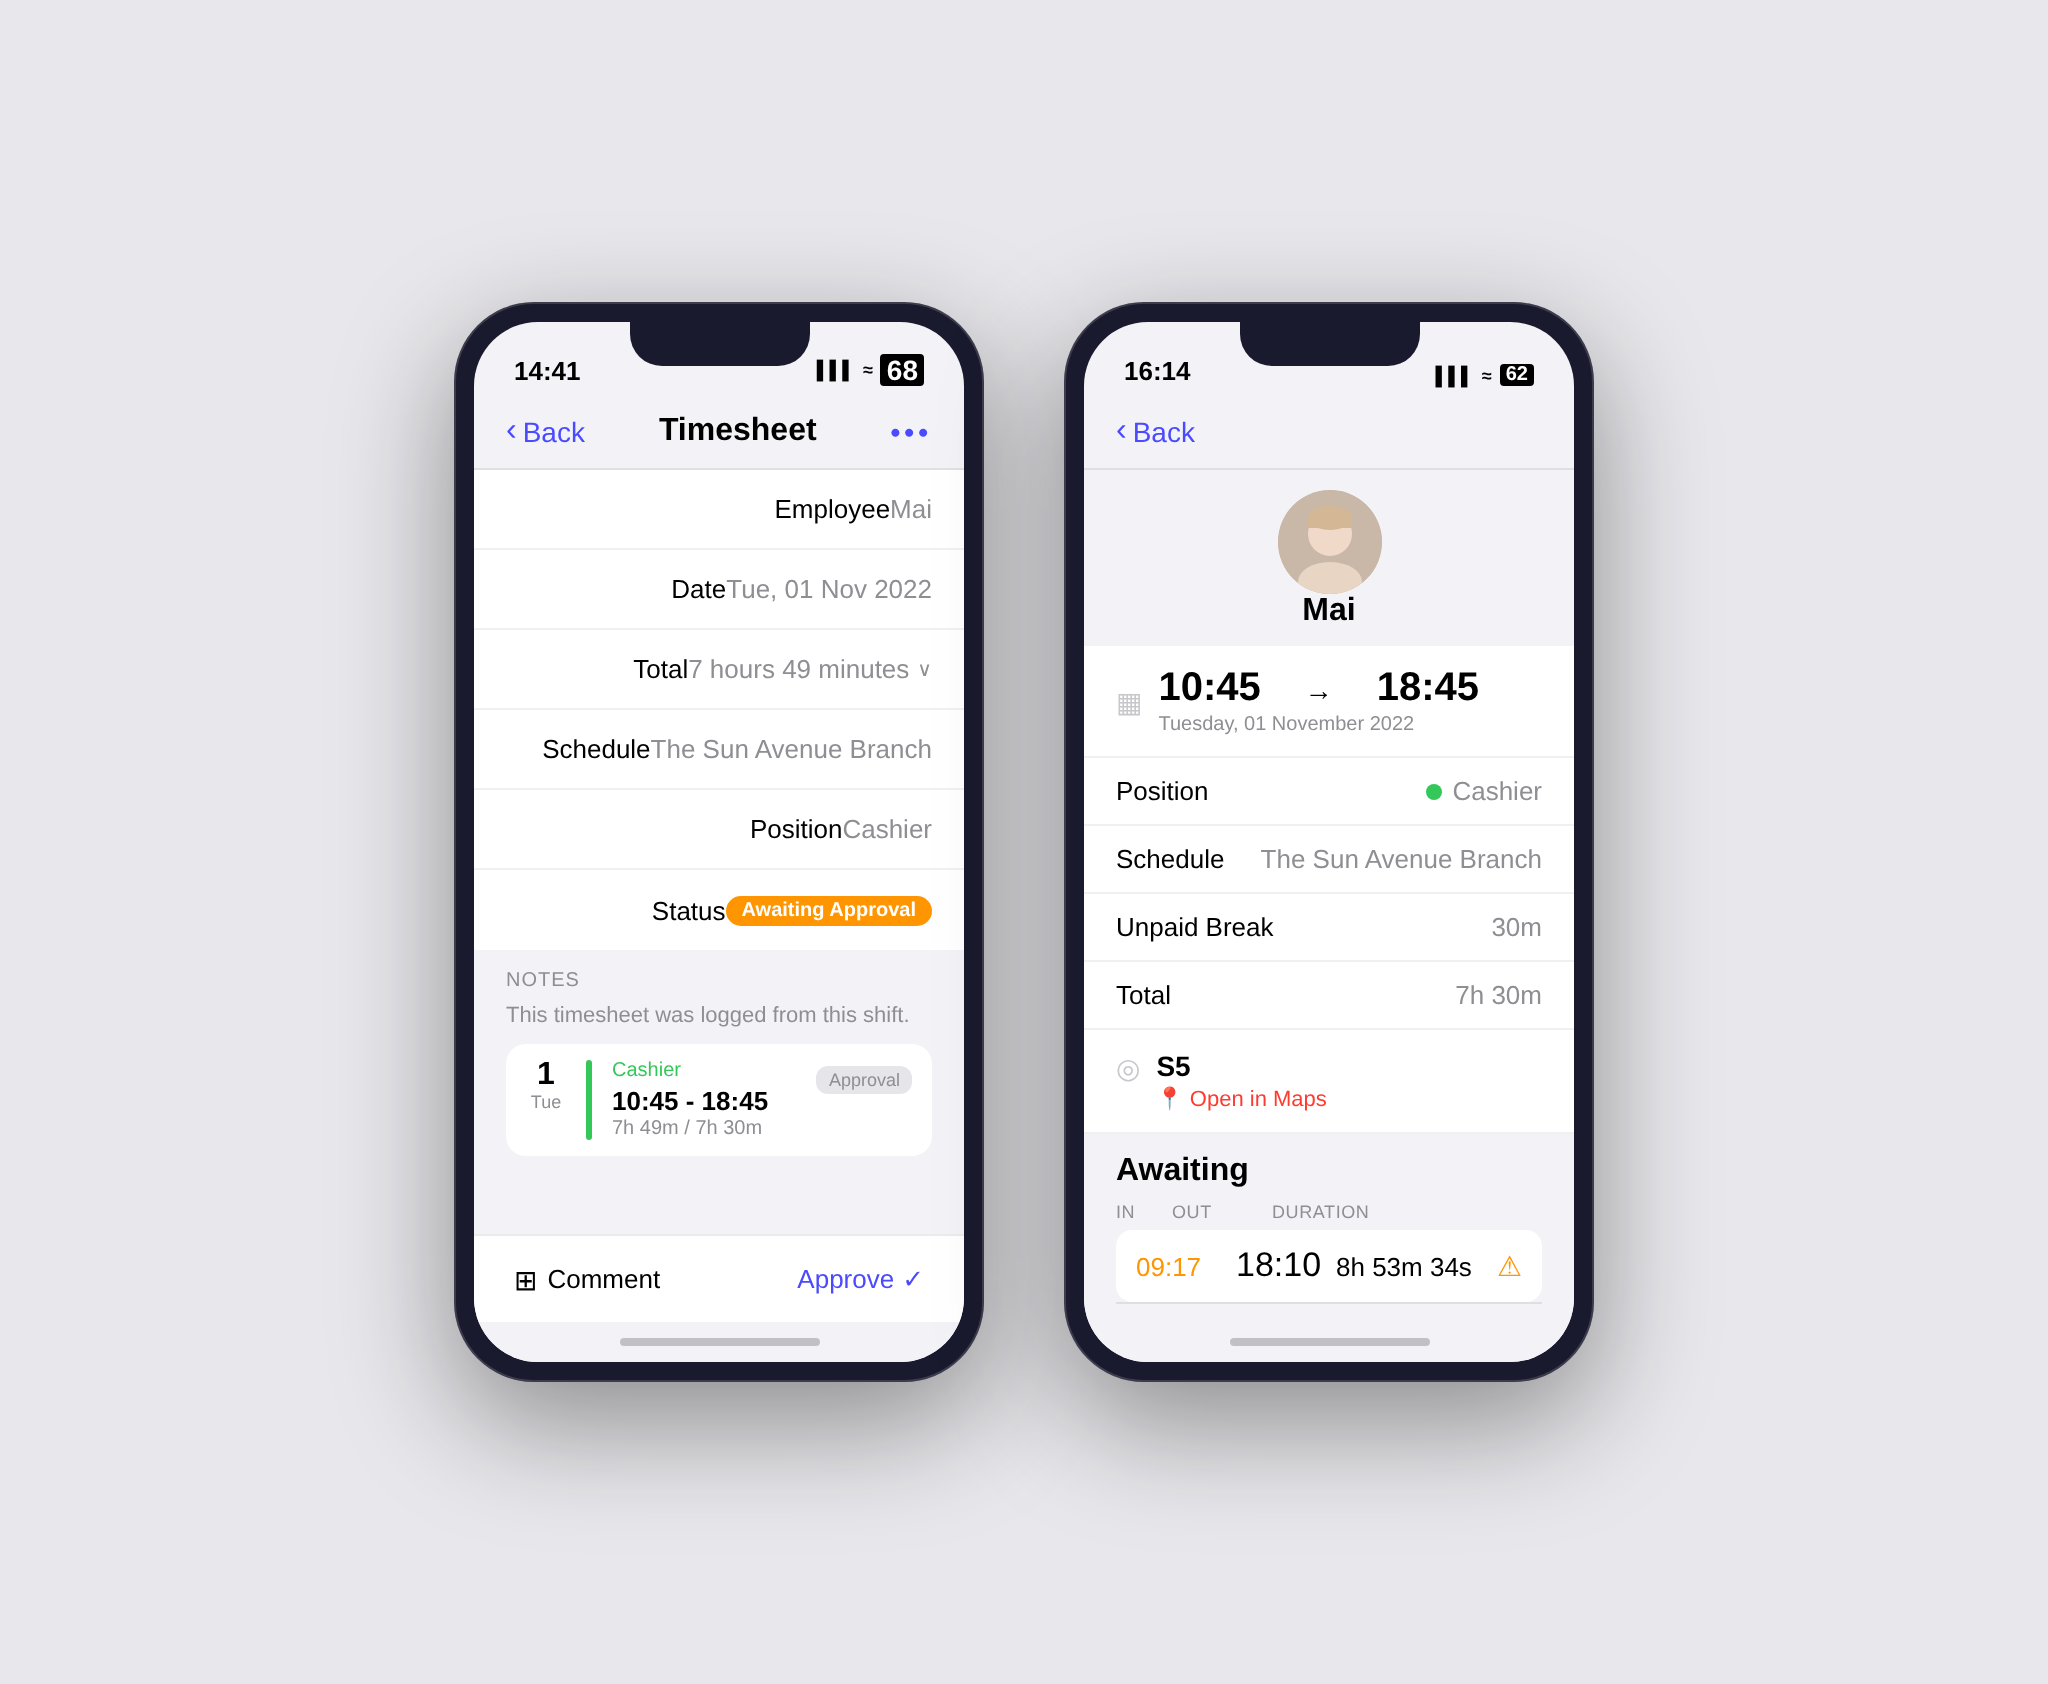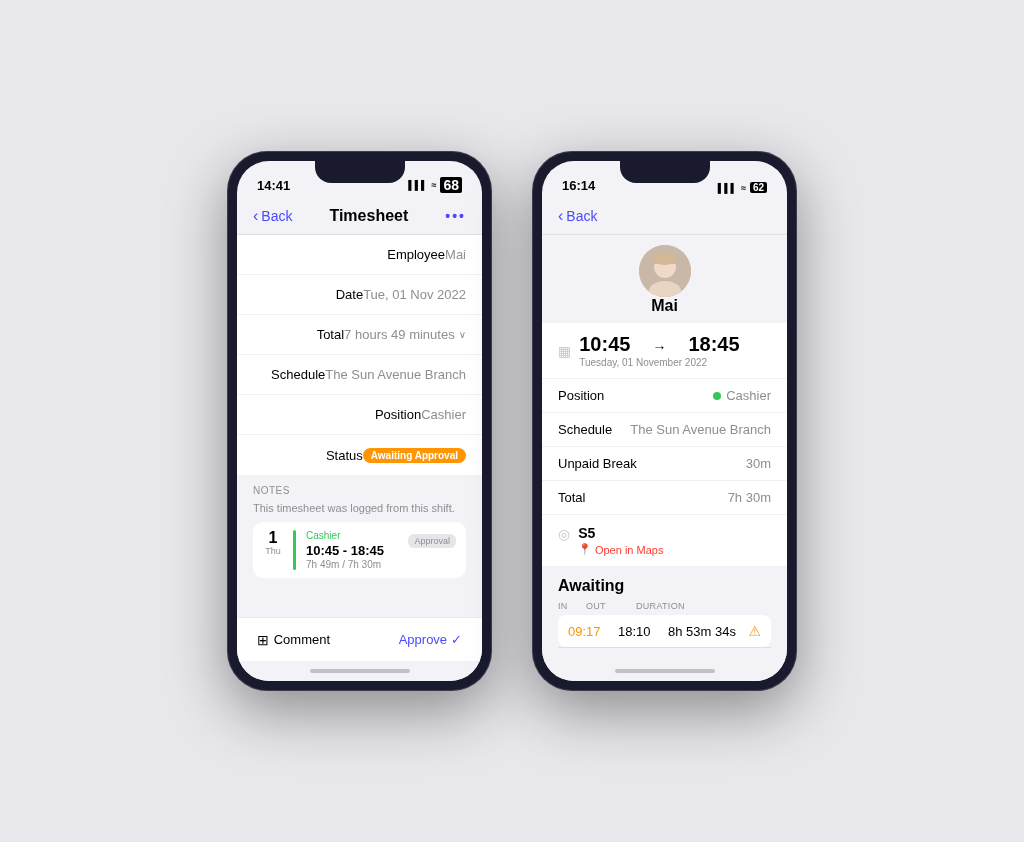--- a/index.html
+++ b/index.html
@@ -237,21 +237,21 @@
     .tl-col.out { width: 50px; }
     .tl-col.dur { flex: 1; }
     .timeline-row {
       display: flex;
       align-items: center;
       background: #fff;
       border-radius: 8px;
       padding: 8px 10px;
     }
     .tl-in { width: 50px; font-size: 13px; color: #ff9500; font-weight: 500; }
-    .tl-out { width: 50px; font-size: 13px; color: #000; }
+    .tl-out { width: 50px; font-size: 17px; color: #000; }
     .tl-dur { flex: 1; font-size: 13px; color: #000; }
     .tl-warn { color: #ff9500; font-size: 14px; }
     .total-row {
       display: flex;
       align-items: center;
       justify-content: space-between;
       padding: 8px 0 4px;
     }
     .total-value { font-size: 14px; color: #4a4aff; font-weight: 600; }
     .divider-line {
@@ -327,21 +327,21 @@
           </div>
         </div>
 
         <div class="notes-section">
           <div class="notes-label">NOTES</div>
           <div class="notes-text">This timesheet was logged from this shift.</div>
 
           <div class="shift-card">
             <div class="shift-day">
               <div class="shift-day-num">1</div>
-              <div class="shift-day-name">Thu</div>
+              <div class="shift-day-name">Tue</div>
             </div>
             <div class="shift-divider"></div>
             <div class="shift-info">
               <div class="shift-position">Cashier</div>
               <div class="shift-time">10:45 - 18:45</div>
               <div class="shift-hours">7h 49m / 7h 30m</div>
             </div>
             <div>
               <span class="finished-badge">Approval</span>
             </div>

